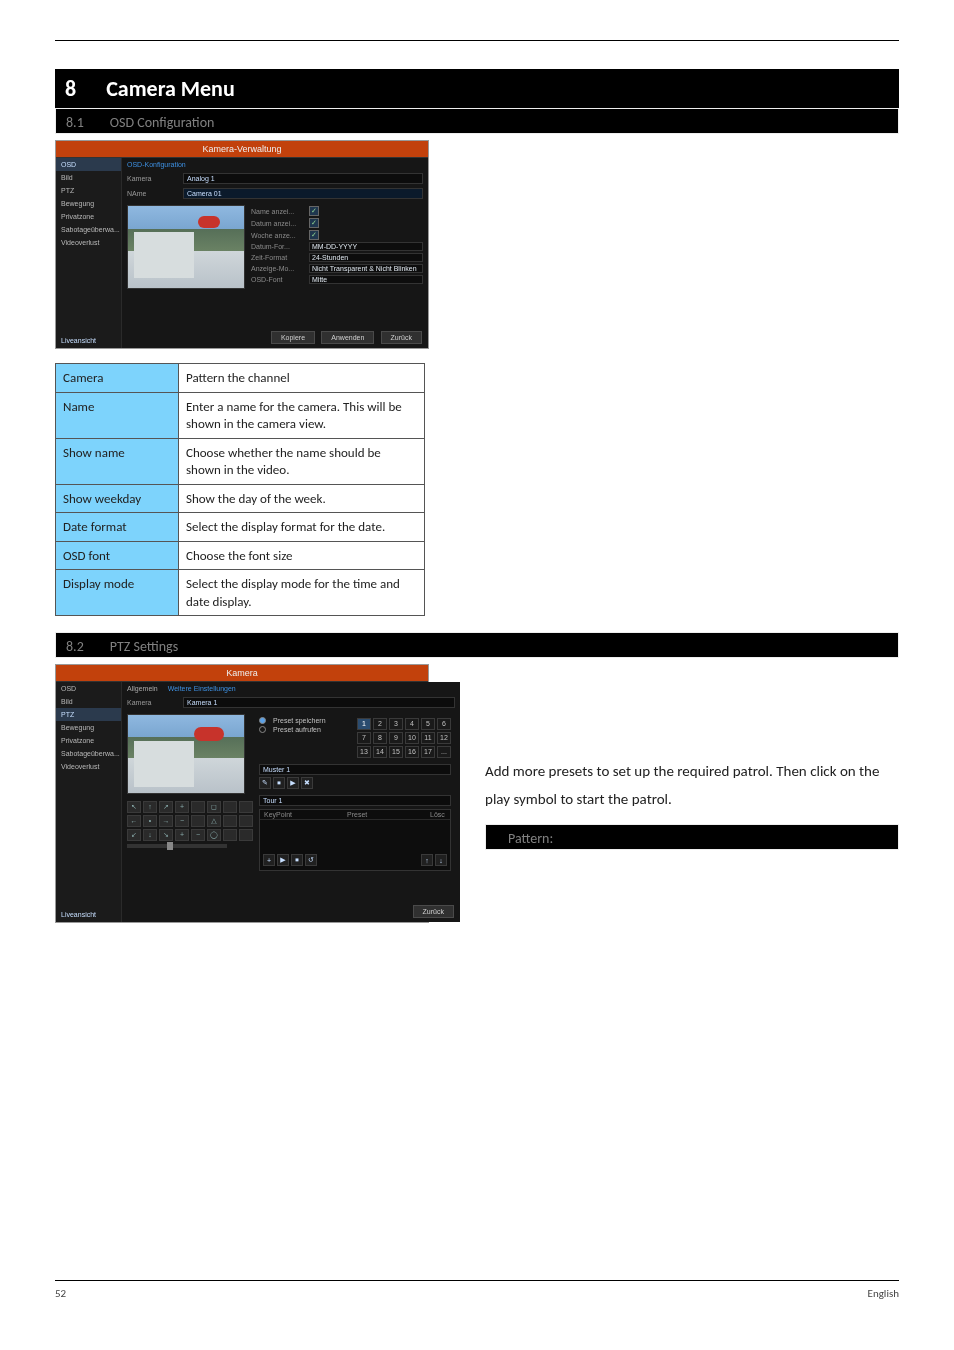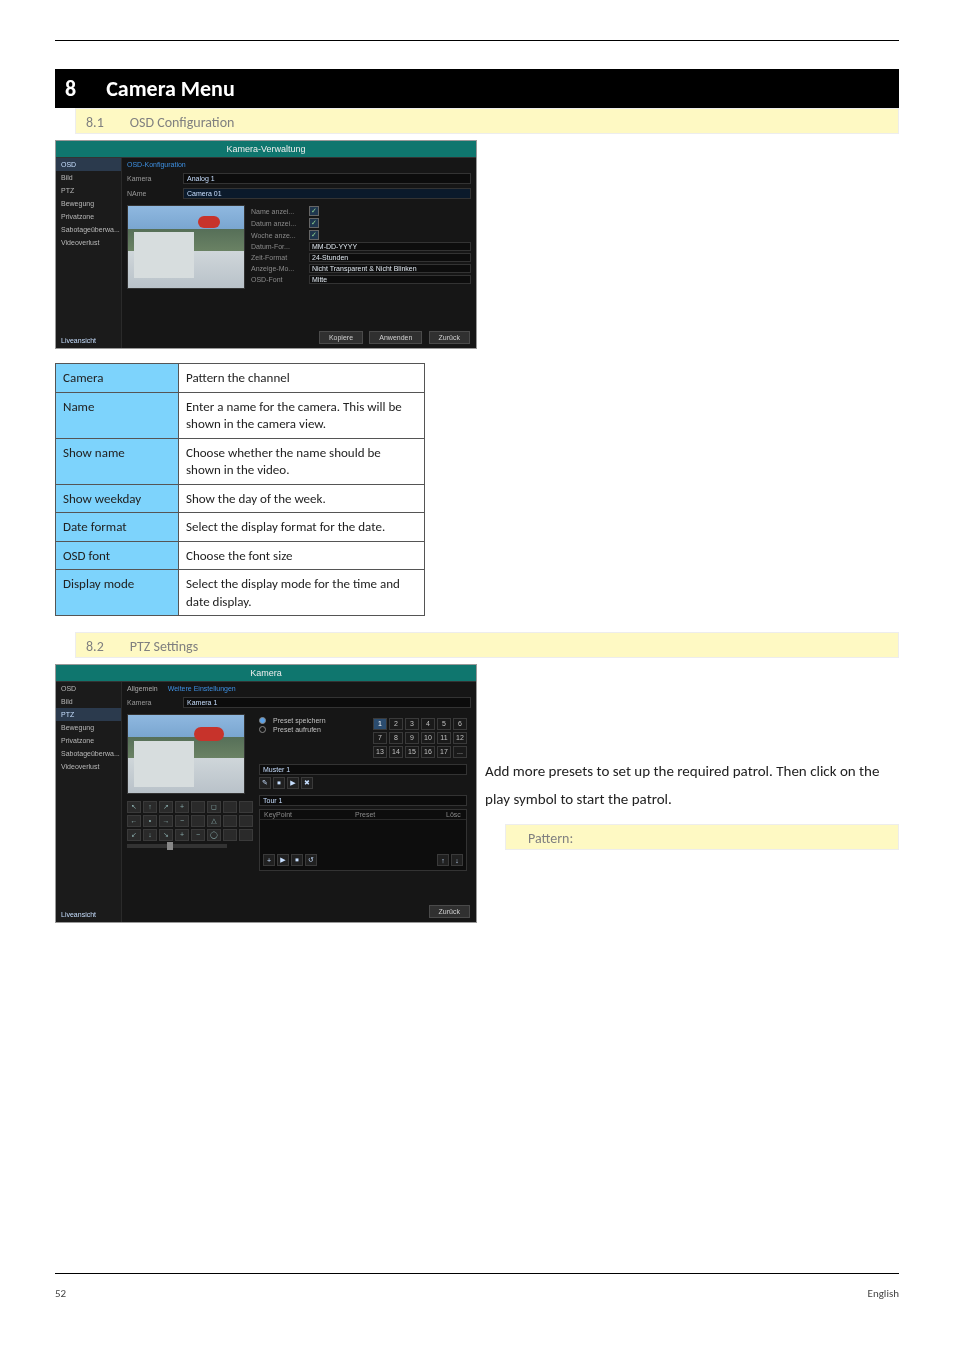--- a/index.html
+++ b/index.html
@@ -24,41 +24,40 @@
   .black-bar {
     background: #000;
     color: #fff;
     padding: 6px 10px;
     margin-bottom: 0;
   }
   .black-bar-row { display: flex; align-items: baseline; }
   .black-bar .sec-num { font-size: 22px; font-weight: 600; margin-right: 30px; }
   .black-bar .sec-title { font-size: 22px; font-weight: 600; }
   .grey-bar {
-    background: #fef9c3;
+    background: #000000;
     color: #222;
     padding: 5px 10px 2px 10px;
     margin-bottom: 6px;
     border: 1px solid #ededed;
-    margin-left: 20px;
   }
   .grey-bar .sec-num { font-size: 14px; font-weight: 400; margin-right: 26px; color:#808080;}
   .grey-bar .sec-title { font-size: 14px; font-weight: 400; color:#808080;}
   .grey-bar-row { display: flex; align-items: baseline; }
 
   .two-col { display: flex; gap: 60px; margin-top: 4px; margin-bottom: 6px; }
   .left-col { width: 370px; }
   .right-col { flex: 1; padding-top: 94px; }
   .right-text { font-size: 15px; line-height: 1.85; }
 
   
   .shot {
-    width: 422px;
+    width: 374px;
     border: 1px solid #999;
-    background: #0f766e;
+    background: #c2410c;
     color: #c8c8c8;
     font-size: 8px;
     font-family: Arial, sans-serif;
     position: relative;
   }
   .shot-title {
     text-align: center;
     color: #eee;
     padding: 3px 0;
     border-bottom: 1px solid #333;
@@ -173,21 +172,21 @@
   .table-block .thead{display:flex;font-size:7px;color:#8a8a8a;border-bottom:1px solid #2a2a2a;}
   .table-block .thead span{padding:1px 4px;}
   .table-block .tbody{height:30px;}
   .trow-icons{display:flex;justify-content:space-between;padding:2px 3px;}
 
   .grey-bar.sub3 { margin-top: 16px; }
   .grey-bottom { margin-top: 10px; }
 
   .footer-line{
     position:absolute; left:55px; right:55px; bottom:50px;
-    border-top:1px solid #000; padding-top:13px;
+    border-top:1px solid #000; padding-top:6px;
     display:flex; justify-content:space-between; font-size:11px; color:#444;
   }
 
 </style>
 </head>
 <body>
 <div class="page">
 
 <div class="header-line"></div>
 

